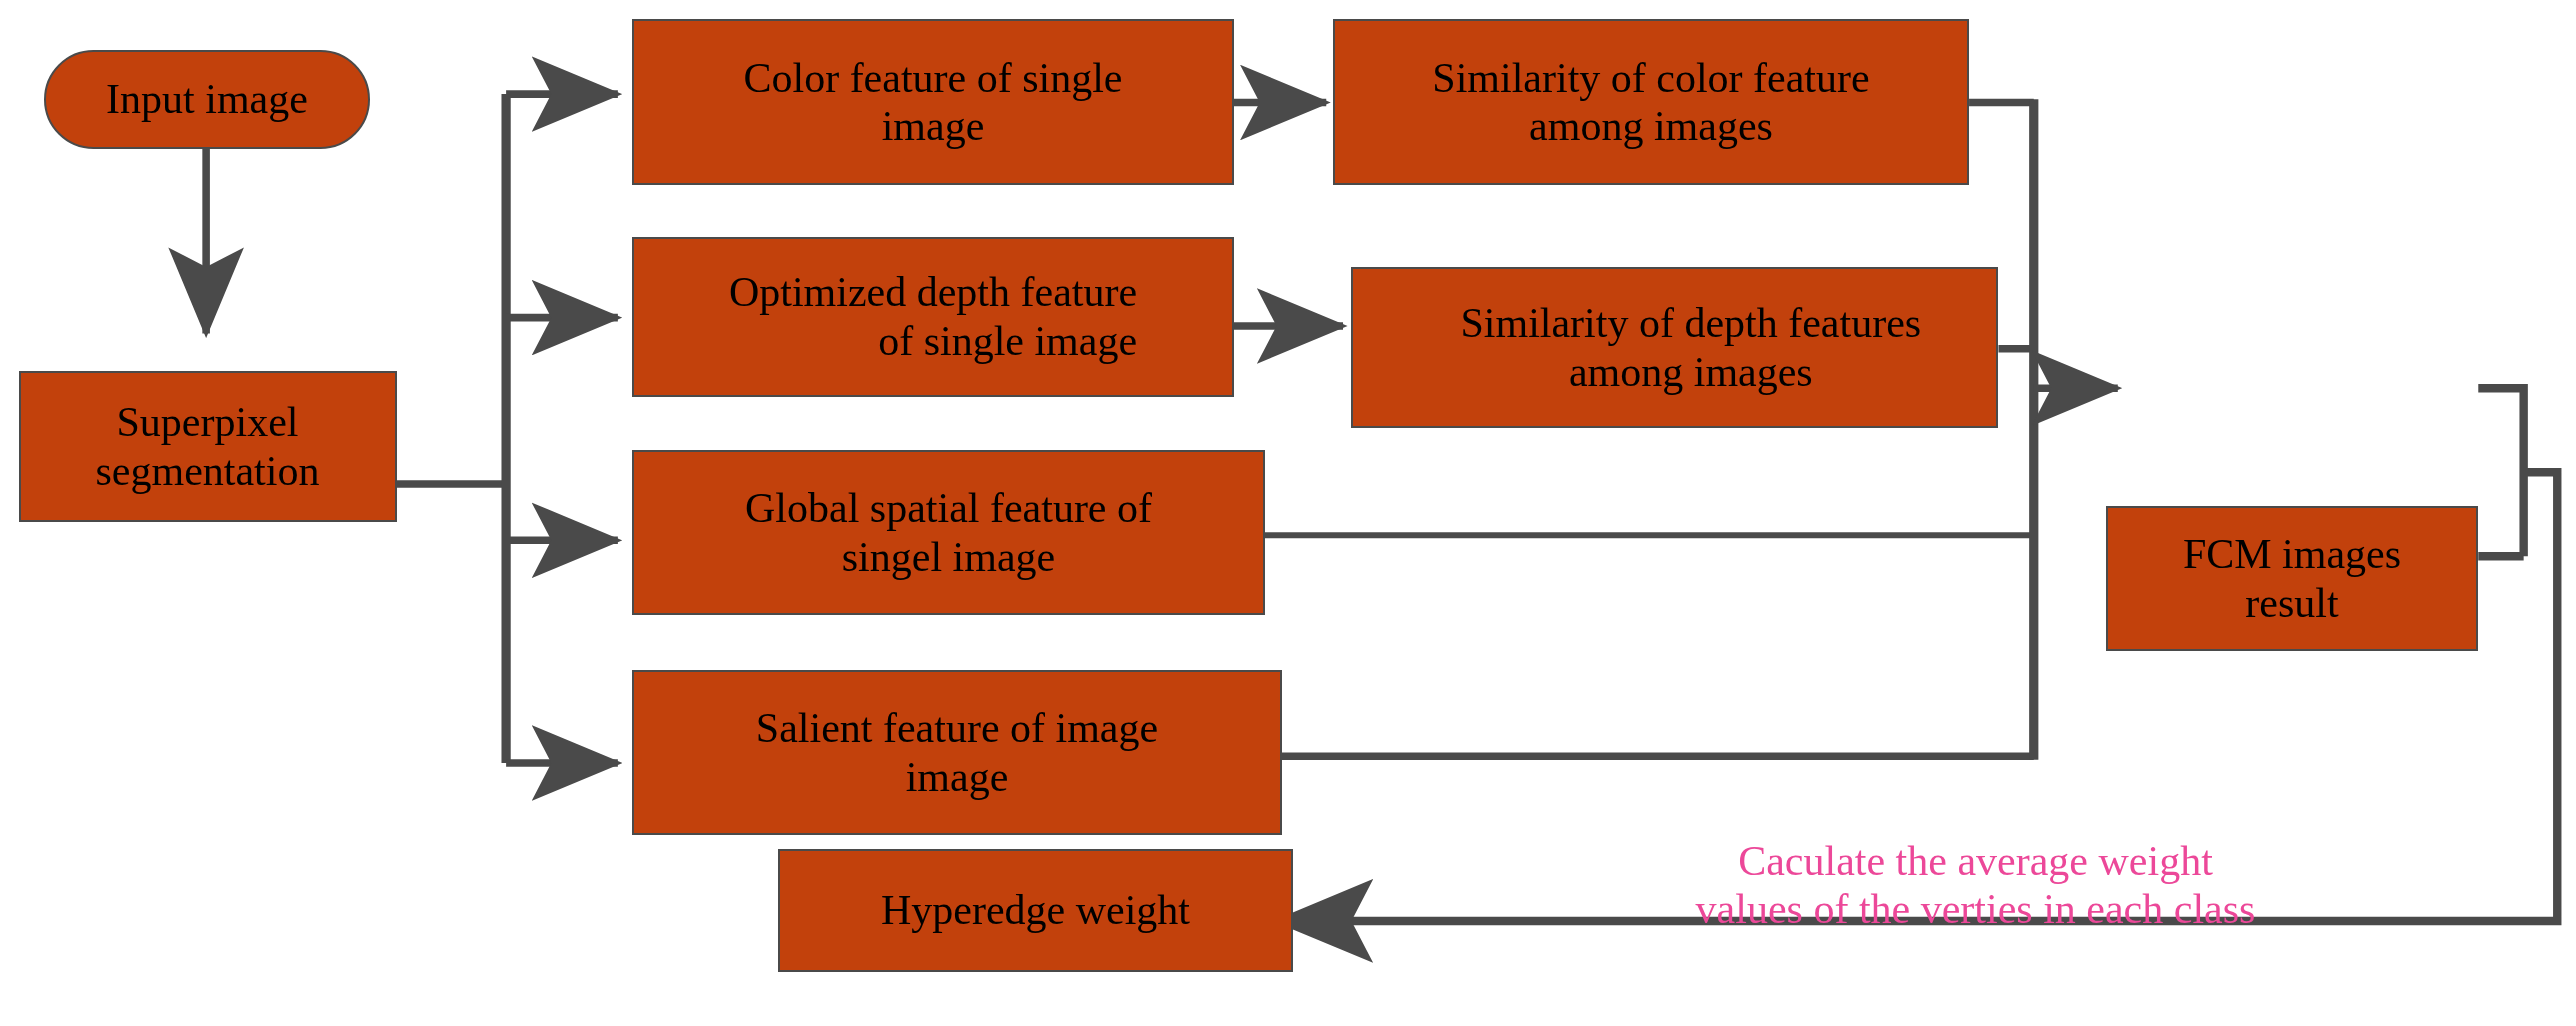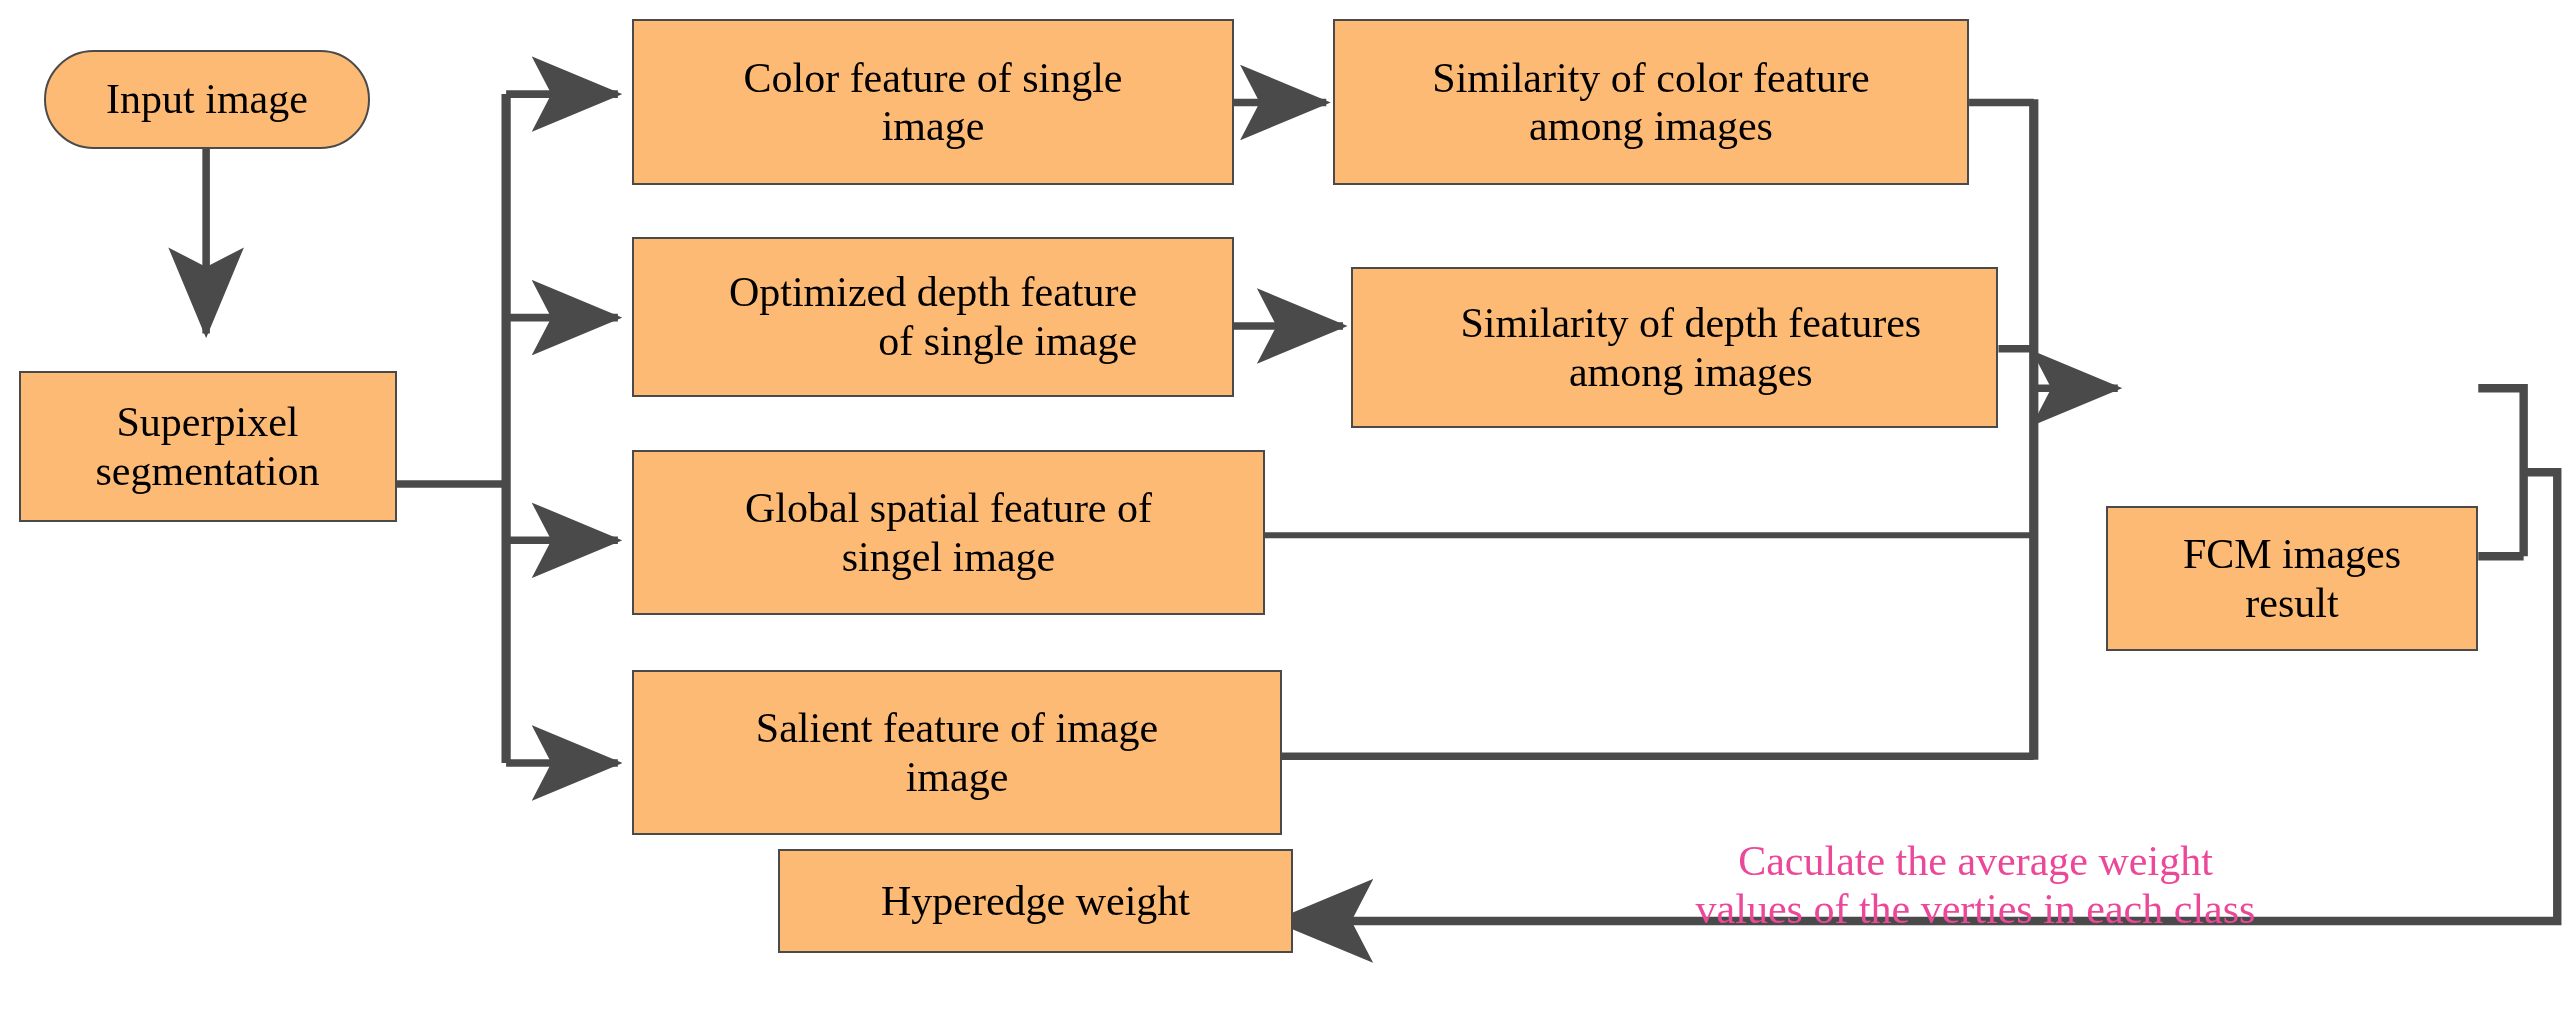--- a/index.html
+++ b/index.html
@@ -23,21 +23,21 @@
     height: 1026px;
   }
   .node {
     position: absolute;
     box-sizing: border-box;
     display: flex;
     align-items: center;
     justify-content: center;
     text-align: center;
     color: #000000;
-    background: #fdba74;
+    background: #c2410c;
     border: 2.5px solid #4a4a4a;
     line-height: 1.16;
     z-index: 2;
     white-space: pre-line;
     padding: 0 8.4px;
   }
   .node.rounded {
     border-radius: 92px;
     border-width: 2.5px;
   }
@@ -139,21 +139,21 @@
     <span>Similarity of depth features
 among images</span>
   </div>
 
 
   <div class="node" style="left:2106px; top:506px; width:372px; height:145px; font-size:42px;">
     <span>FCM  images
 result</span>
   </div>
 
-  <div class="node" style="left:778px; top:849px; width:515px; height:104px; font-size:42px;">
+  <div class="node" style="left:778px; top:849px; width:515px; height:123px; font-size:42px;">
     <span>Hyperedge weight</span>
   </div>
 
   <div class="caption" style="left:1530px; top:790px; width:891px; font-size:42px;">
     <span>Caculate the average weight
 values of the verties in each class</span>
   </div>
 
 </div>
 

